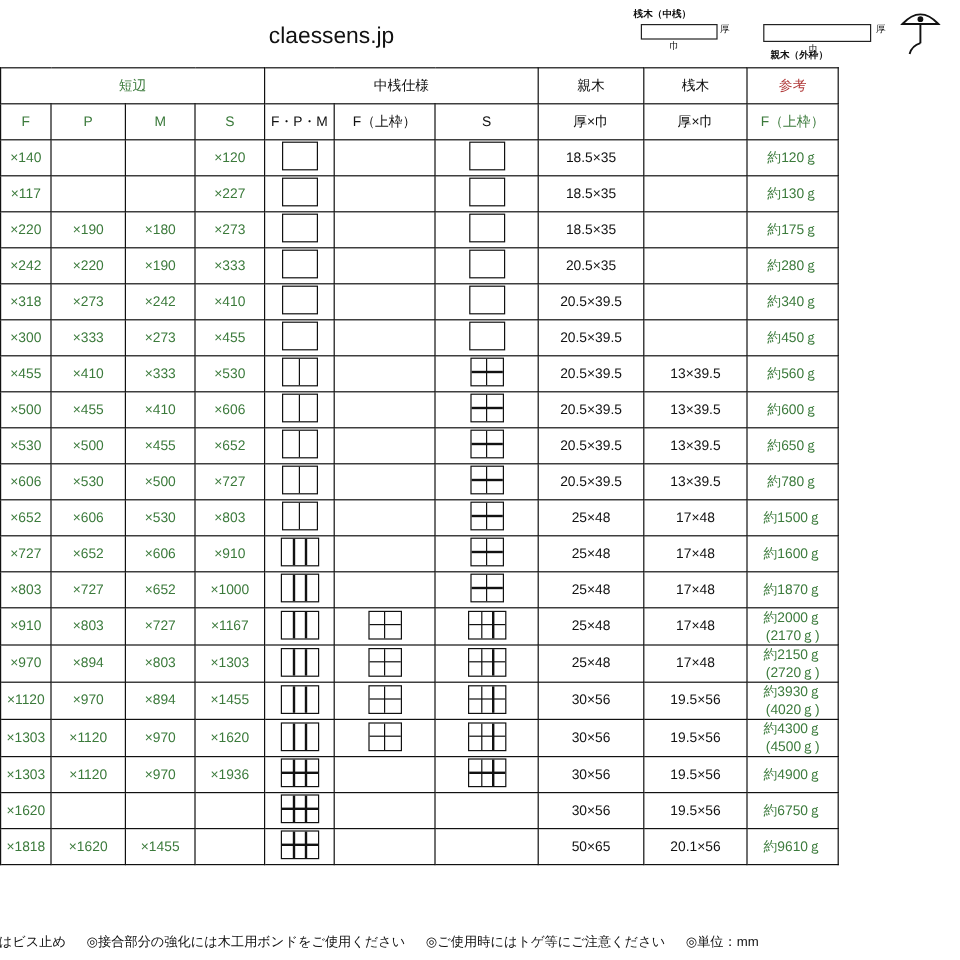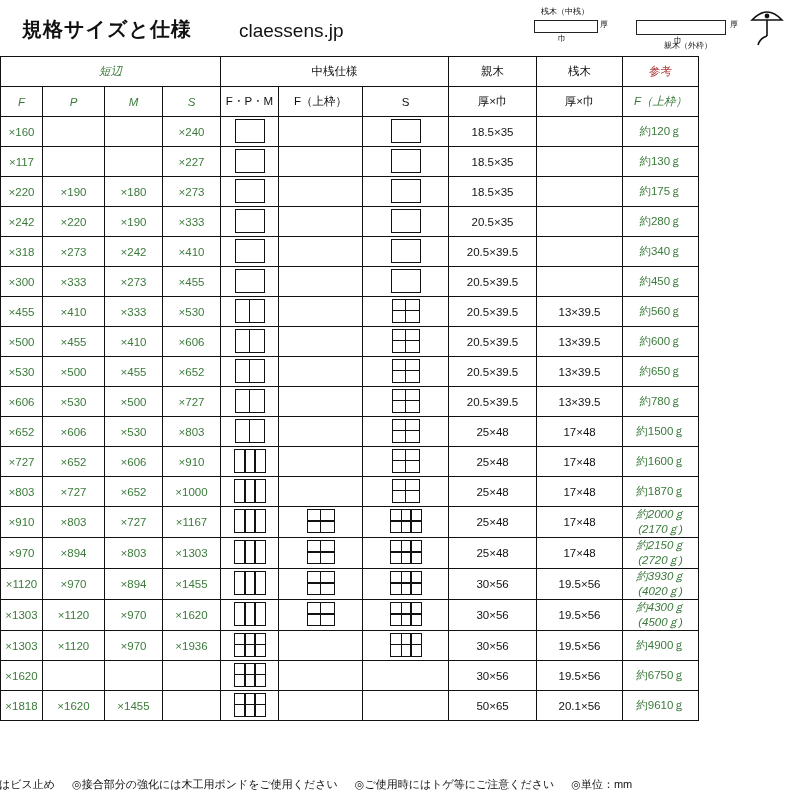--- a/index.html
+++ b/index.html
@@ -15,27 +15,27 @@
   
   .header{
     position:absolute;left:0;top:0;width:800px;height:56px;
   }
   .title{
     position:absolute;left:22px;top:16px;
     font-size:20px;font-weight:bold;letter-spacing:1px;white-space:nowrap;
   }
   .site{
     position:absolute;left:224px;top:20px;
-    font-size:19px;font-weight:normal;letter-spacing:0px;margin-left:15px;
+    font-size:19px;font-weight:normal;letter-spacing:0px;
   }
   .hdr-diagrams{
     position:absolute;left:520px;top:2px;width:280px;height:52px;
   }
   .diag{position:absolute;}
-  .diag .cap{position:absolute;font-size:8px;white-space:nowrap;text-align:center;}
+  .diag .cap{position:absolute;font-size:8px;white-space:nowrap;font-weight:bold;}
   .diag .bar{position:absolute;border:1px solid #222;background:#fff;}
   .diag .arrowlbl{position:absolute;font-size:8px;}
   .mark{
     position:absolute;right:10px;top:2px;width:46px;height:52px;
   }
 
   
   table.main{
     position:absolute;left:-38px;top:56px;
     border-collapse:collapse;
@@ -48,22 +48,22 @@
     text-align:center;
     vertical-align:middle;
     padding:0;
     height:29px;
     font-weight:normal;
   }
   .g{color:#3b7a3b;}     
   .r{color:#b03a3a;}     
   .hd{font-size:12.5px;}
   .hd-r{color:#b03a3a;font-size:12.5px;margin-left:32px;}
-  .hd-g{color:#3b7a3b;font-size:12.5px;font-style:italic;}
-  .xsmall{font-size:9px;font-style:italic;}
+  .hd-g{color:#3b7a3b;font-size:12.5px;}
+  .xsmall{font-size:9px;}
 
   col.c-go{width:38px;}   
   col.c-tan{width:42px;}
   col.c-F{width:62px;}
   col.c-P{width:58px;}
   col.c-M{width:58px;}
   col.c-S{width:58px;}
   col.c-fpm{width:84px;}
   col.c-fu{width:86px;}
   col.c-s2{width:88px;}
@@ -97,21 +97,20 @@
   }
   .footer span{margin-right:14px;}
   .foot-first{margin-left:-12px;}
 </style>
 </head>
 <body>
 
 <div class="sheet">
 
   <div class="header">
-    <div class="title">規格サイズと仕様</div>
     <div class="site">claessens.jp</div>
 
     <div class="hdr-diagrams">
 
       <div class="diag" style="left:6px;top:4px;width:92px;height:46px;">
         <div class="cap" style="left:2px;top:0px;width:74px;">桟木（中桟）</div>
         <div class="bar" style="left:8px;top:14px;width:62px;height:11px;"></div>
         <div class="arrowlbl" style="left:74px;top:13px;">厚</div>
         <div class="arrowlbl" style="left:32px;top:27px;">巾</div>
       </div>
@@ -166,24 +165,24 @@
         <td class="hd">F（上枠）</td>
         <td class="hd">S</td>
         <td class="hd">厚×巾</td>
         <td class="hd">厚×巾</td>
         <td class="hd-g">F（上枠）</td>
       </tr>
     </thead>
     <tbody id="tbody">
         <tr>
           <td class="r">0</td>
-          <td class="g">×160</td>
-          <td class="g"></td>
-          <td class="g"></td>
-          <td class="g">×240</td>
+          <td class="g">×140</td>
+          <td class="g"></td>
+          <td class="g"></td>
+          <td class="g">×120</td>
           <td><span class="fr f-plain"></span></td>
           <td></td>
           <td><span class="fr f-plain"></span></td>
           <td>18.5×35</td>
           <td></td>
           <td class="g">約120ｇ</td>
         </tr>
         <tr>
           <td class="r">7</td>
           <td class="g">×117</td>

